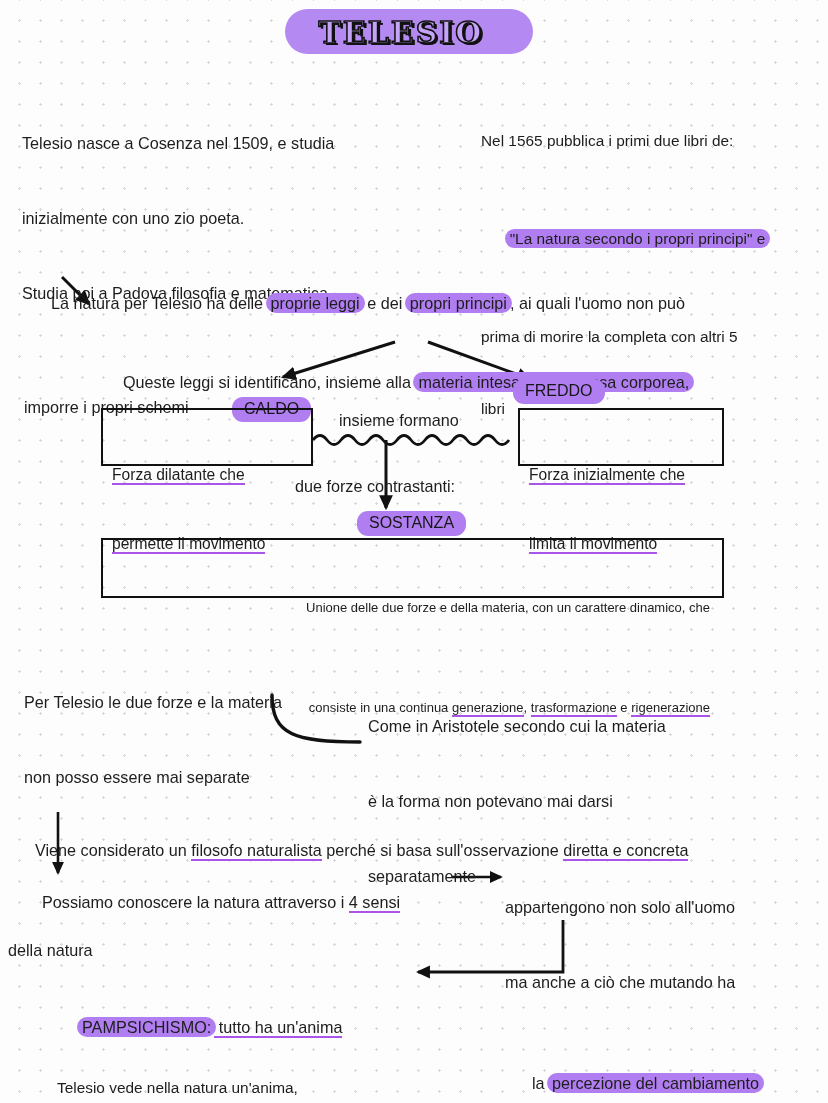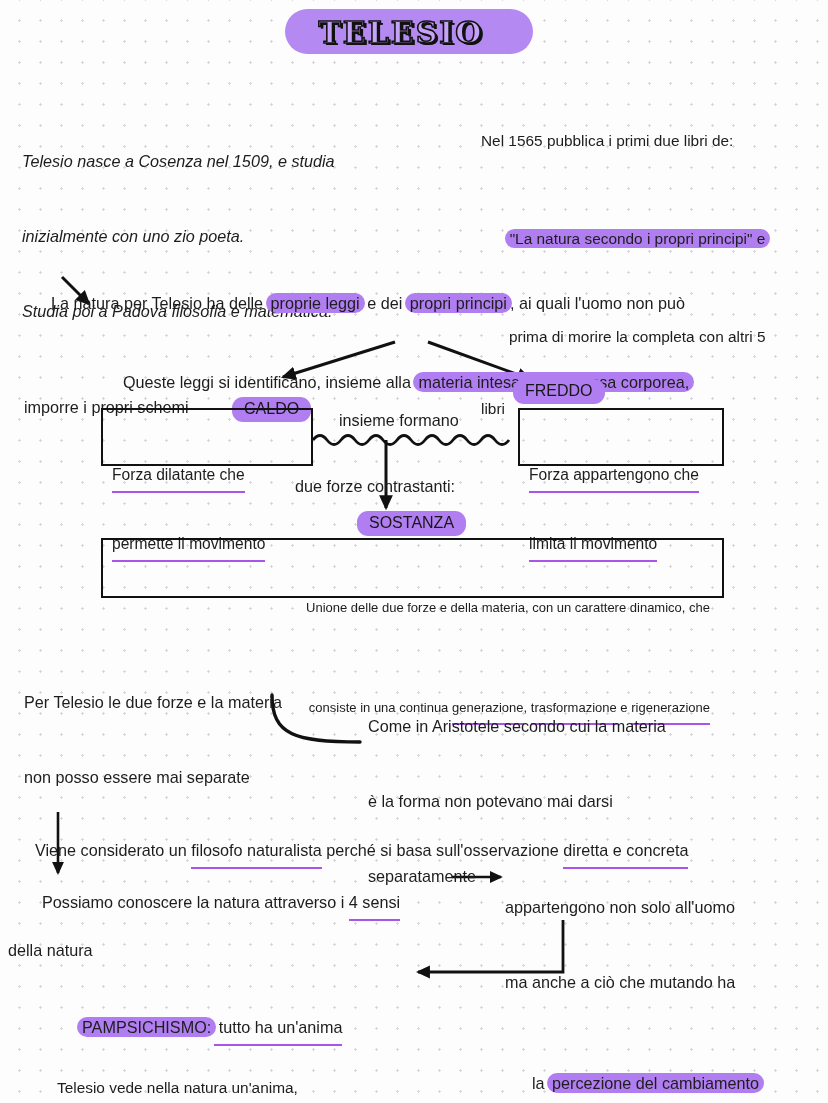--- a/index.html
+++ b/index.html
@@ -71,21 +71,21 @@
     padding: 1px 5px;
     margin: 0 -2px;
     box-decoration-break: clone;
     -webkit-box-decoration-break: clone;
   }
   .ul {
     background-image: linear-gradient(#a855e8, #a855e8);
     background-repeat: no-repeat;
     background-size: 100% 2.6px;
     background-position: 0 101%;
-    padding-bottom: 10px;
+    padding-bottom: 2px;
   }
 
   
   .box {
     border: 2.6px solid #111;
     background: transparent;
   }
   .box .inner {
     padding: 7px 9px 8px 9px;
   }
@@ -141,32 +141,32 @@
 
     <path d="M 452 877 L 501 877" stroke="#111" stroke-width="2.6" fill="none" marker-end="url(#ah)"></path>
 
     <path d="M 563 920 L 563 972 L 418 972" stroke="#111" stroke-width="2.8" fill="none" marker-end="url(#ah)"></path>
   </svg>
 
   <div class="abs" id="title-pill">
     <div id="title-text">TELESIO</div>
   </div>
 
-  <div class="abs txt" style="left:22px; top:99px; width:400px;font-style:italic;">
+  <div class="abs txt" style="left:22px; top:81px; width:400px;">
     <div>Telesio nasce a Cosenza nel 1509, e studia</div>
     <div>inizialmente con uno zio poeta.</div>
     <div>Studia poi a Padova filosofia e matematica.</div>
   </div>
 
   <div class="abs txt sm" style="left:481px; top:81px; width:330px;">
     <div>Nel 1565 pubblica i primi due libri de:</div>
     <div style="margin-top:2px;">
       <span class="hl">"La natura secondo i propri principi" e</span>
     </div>
-    <div style="margin-top:2px;margin-left:28px;">prima di morire la completa con altri 5</div>
+    <div style="margin-top:2px;">prima di morire la completa con altri 5</div>
     <div>libri</div>
   </div>
 
   <div class="abs txt" style="left:24px; top:211px; width:790px;">
     <div style="line-height:28px;">
       <span>La natura per Telesio ha delle </span><span class="hl">proprie leggi</span><span> e dei </span><span class="hl">propri principi</span><span>, ai quali l'uomo non può</span>
     </div>
     <div>imporre i propri schemi</div>
   </div>
 
@@ -181,21 +181,21 @@
   <div class="abs box" style="left:101px; top:408px; width:212px; height:58px;">
     <div class="inner txt" style="font-size:15.6px; line-height:23px;">
       <div><span class="ul">Forza dilatante che</span></div>
       <div><span class="ul">permette il movimento</span></div>
     </div>
   </div>
 
   <div class="pill" style="left:513px; top:379px;">FREDDO</div>
   <div class="abs box" style="left:518px; top:408px; width:206px; height:58px;">
     <div class="inner txt" style="font-size:15.6px; line-height:23px;">
-      <div><span class="ul">Forza appartengono che</span></div>
+      <div><span class="ul">Forza inizialmente che</span></div>
       <div><span class="ul">limita il movimento</span></div>
     </div>
   </div>
 
   <div class="abs txt" style="left:339px; top:408px;">insieme formano</div>
 
   <div class="pill" style="left:357px; top:511px;text-align:center;">SOSTANZA</div>
   <div class="abs box" style="left:101px; top:538px; width:623px; height:60px;">
     <div class="inner txt" style="font-size:13px; line-height:25px; padding:5px 12px;text-align:right;">
       <div>Unione delle due forze e della materia, con un carattere dinamico, che</div>

